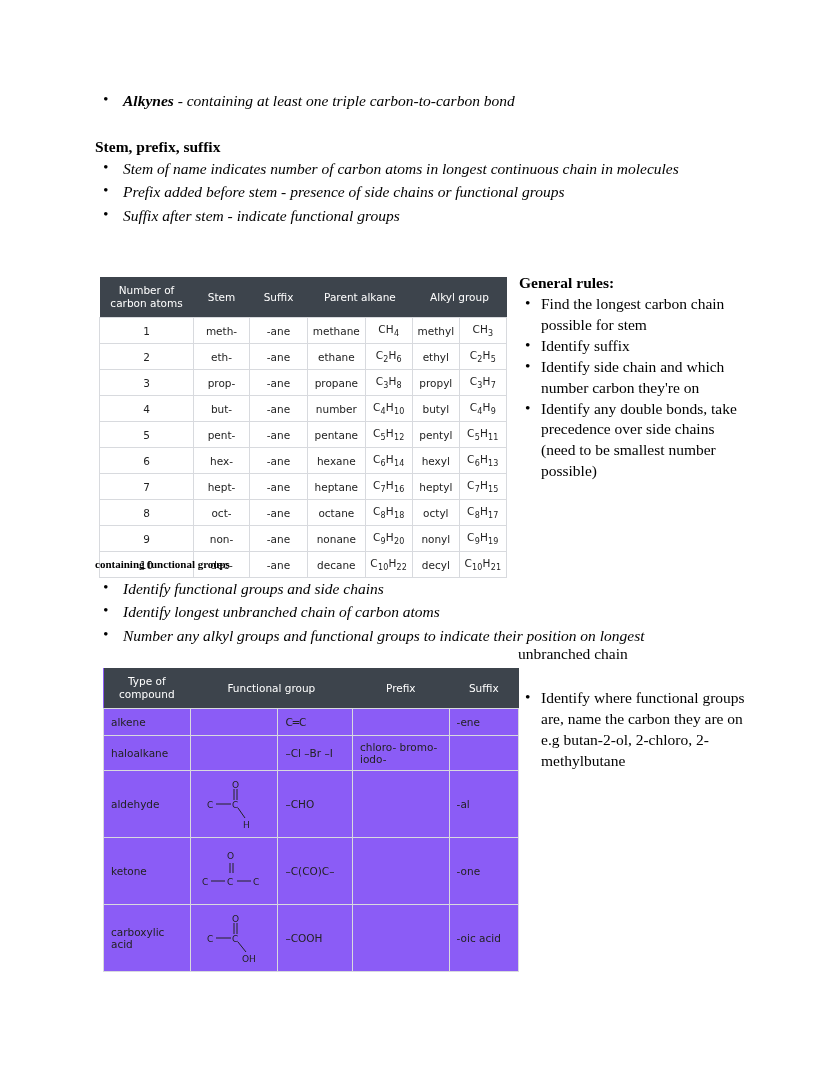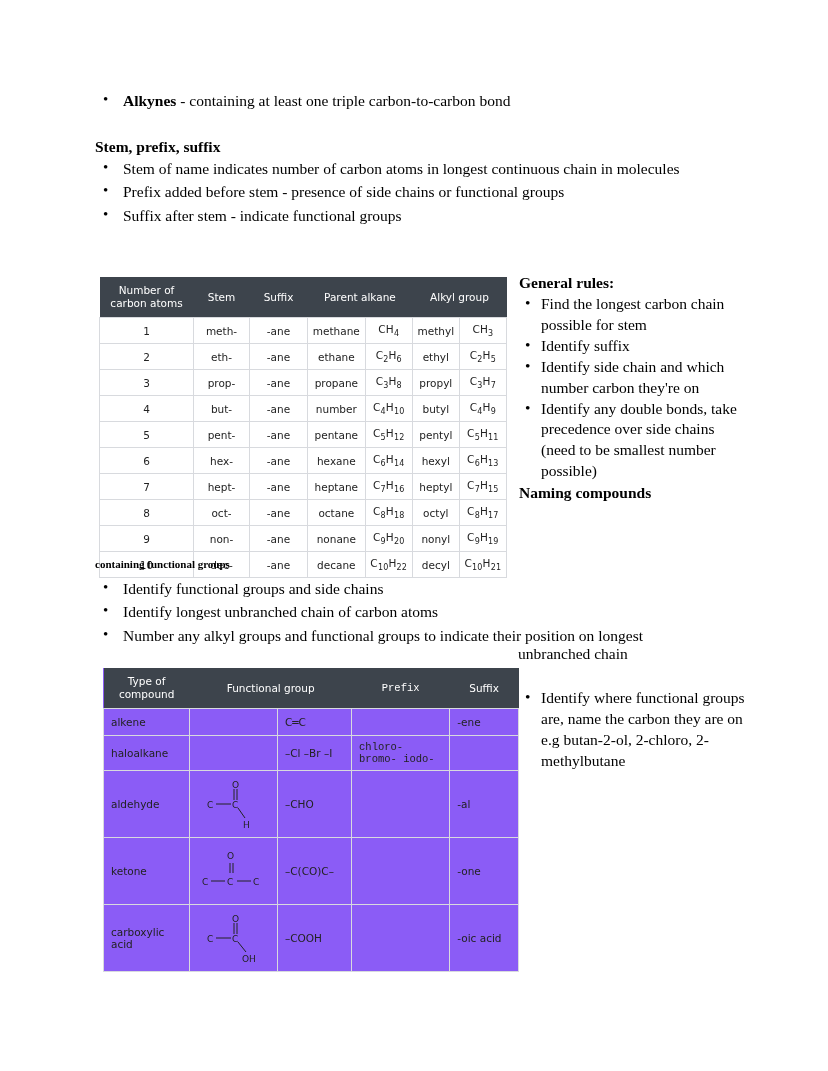--- a/index.html
+++ b/index.html
@@ -20,20 +20,21 @@
     width: 828px;
     height: 1071px;
     box-sizing: border-box;
   }
 
   
   .bullet-list {
     list-style: none;
     margin: 0;
     padding: 0;
+    font-style: italic;
   }
   .bullet-list li {
     position: relative;
     padding-left: 28px;
     font-size: 15.5px;
     line-height: 1.45;
     margin-bottom: 1px;
   }
   .bullet-list li::before {
     content: "\2022";
@@ -205,21 +206,21 @@
   }
   .table2 td {
     border: 1px solid #d8dade;
     padding: 5px 7px;
     vertical-align: middle;
     height: 16px;
   }
   .t2-c1 { width: 82px; text-align: left; }
   .t2-c2 { width: 75px; text-align: center; }
   .t2-c3 { width: 72px; text-align: left; margin-top: 8px; }
-  .t2-c4 { width: 115px; text-align: left; font-family: Liberation Mono, monospace; }
+  .t2-c4 { width: 115px; text-align: left; }
   .t2-c5 { width: 72px; text-align: left; }
   .t2 .tall { height: 56px; }
   .struct { text-align: center; }
   .struct svg { display: block; margin: 0 auto; }
 </style>
 </head>
 <body>
 
 <div class="page">
 
@@ -341,21 +342,20 @@
   </table>
 
   <div class="right-col">
     <div class="rhead">General rules:</div>
     <ul>
       <li>Find the longest carbon chain possible for stem</li>
       <li>Identify suffix</li>
       <li>Identify side chain and which number carbon they're on</li>
       <li>Identify any double bonds, take precedence over side chains (need to be smallest number possible)</li>
     </ul>
-    <div class="naming">Naming compounds</div>
   </div>
 
   <div class="cfg-head">containing functional groups</div>
   <ul class="bullet-list cfg-list">
     <li>Identify functional groups and side chains</li>
     <li>Identify longest unbranched chain of carbon atoms</li>
     <li>Number any alkyl groups and functional groups to indicate their position on longest</li>
   </ul>
   <div class="cfg-cont">unbranched chain</div>
 

